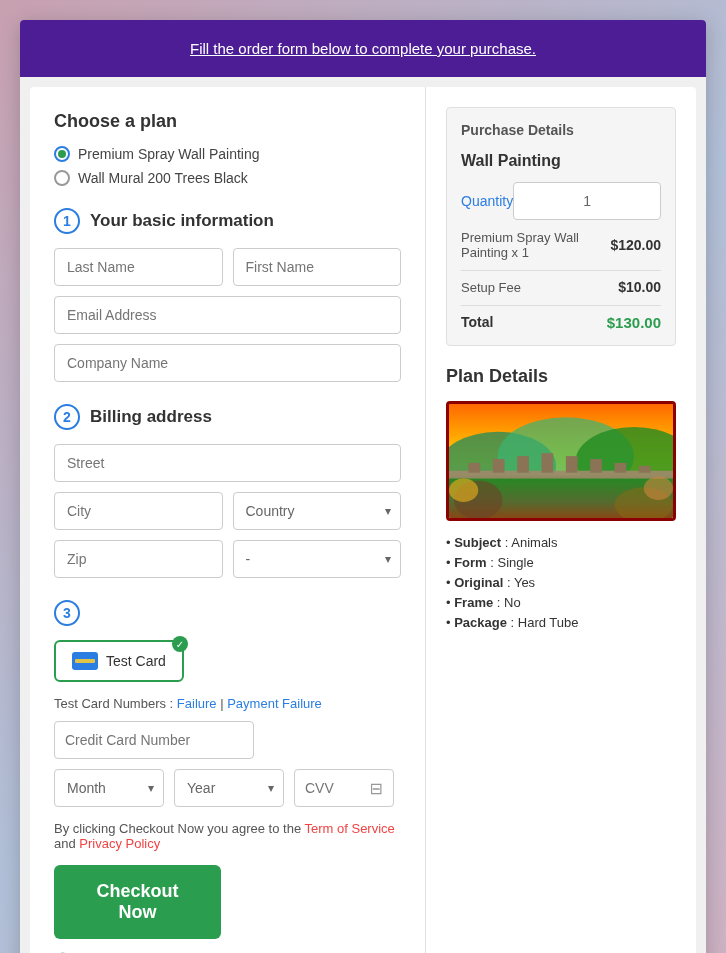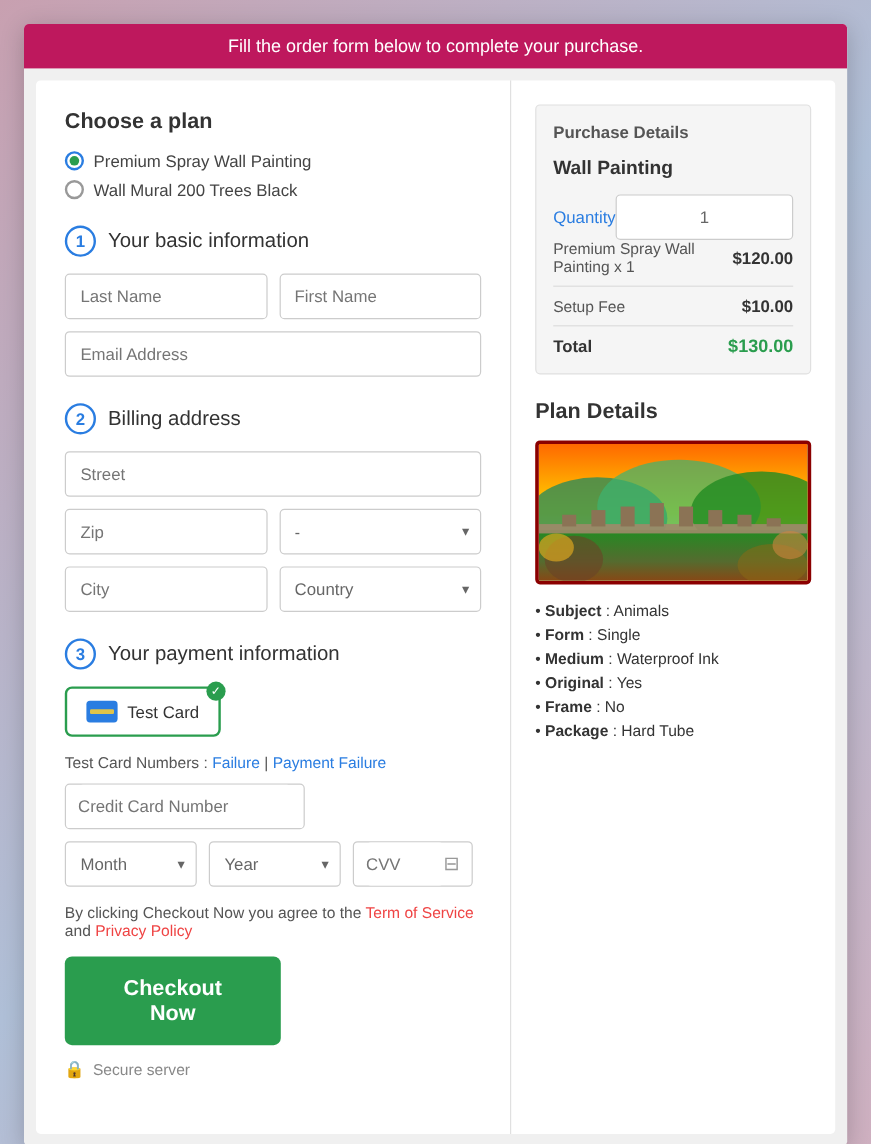--- a/index.html
+++ b/index.html
@@ -13,25 +13,26 @@
       padding: 20px;
     }
     .container {
       width: 726px;
       background: #f0f0f0;
       border-radius: 4px;
       overflow: hidden;
       box-shadow: 0 4px 20px rgba(0,0,0,0.2);
     }
     .top-banner {
-      background: #be185d;
+      background: #4c1d95;
       color: white;
       text-align: center;
-      padding: 10px;
+      padding: 20px;
       font-size: 15px;
+      text-decoration: underline;
     }
     .main-content {
       display: flex;
       background: white;
       margin: 10px;
       border-radius: 4px;
     }
     .left-panel {
       flex: 1;
       padding: 24px;
@@ -99,21 +100,21 @@
       color: #2a7de1;
       display: flex;
       align-items: center;
       justify-content: center;
       font-weight: bold;
       font-size: 14px;
       flex-shrink: 0;
     }
     .step-label {
       font-size: 17px;
-      font-weight: normal;
+      font-weight: bold;
       color: #333;
       text-align: right;
     }
     .form-section {
       margin-bottom: 22px;
     }
     .form-row {
       display: flex;
       gap: 10px;
       margin-bottom: 10px;
@@ -272,21 +273,21 @@
     .checkout-btn {
       background: #2a9d4e;
       color: white;
       border: none;
       border-radius: 6px;
       padding: 16px 40px;
       font-size: 18px;
       font-weight: bold;
       cursor: pointer;
       display: block;
-      width: 180px;
+      width: 167px;
       margin-bottom: 12px;
     }
     .secure-info {
       display: flex;
       align-items: center;
       gap: 6px;
       color: #888;
       font-size: 13px;
       margin-bottom: 4px;
     }
@@ -311,20 +312,21 @@
     .purchase-product-name {
       font-size: 16px;
       font-weight: bold;
       color: #333;
       margin-bottom: 12px;
     }
     .purchase-row {
       display: flex;
       justify-content: space-between;
       align-items: center;
+      margin-bottom: 10px;
     }
     .purchase-label {
       font-size: 14px;
       color: #2a7de1;
     }
     .quantity-input {
       width: 50px;
       padding: 4px 8px;
       border: 1px solid #ccc;
       border-radius: 4px;
@@ -429,64 +431,68 @@
           </div>
           <div class="form-field">
             <input type="text" placeholder="First Name" style="">
           </div>
         </div>
         <div class="form-row">
           <div class="form-field">
             <input type="email" placeholder="Email Address" style="">
           </div>
         </div>
+        <div class="form-row">
+          <div class="form-field">
+            <input type="text" placeholder="Company Name" style="">
+          </div>
+        </div>
       </div>
 
       <div class="form-section">
         <div class="step-header">
           <div class="step-circle">2</div>
           <span class="step-label">Billing address</span>
         </div>
         <div class="form-row">
           <div class="form-field">
             <input type="text" placeholder="Street" style="">
-          </div>
-        </div>
-        <div class="form-row">
-          <div class="form-field">
-            <input type="text" placeholder="Zip" style="">
-          </div>
-          <div class="select-wrapper">
-            <select>
-              <option>-</option>
-              <option>AL</option><option>AK</option><option>AZ</option><option>CA</option>
-              <option>NY</option><option>TX</option>
-            </select>
           </div>
         </div>
         <div class="form-row">
           <div class="form-field">
             <input type="text" placeholder="City" style="">
           </div>
           <div class="select-wrapper">
             <select>
               <option value="Country">Country</option>
               <option>United States</option>
               <option>United Kingdom</option>
               <option>Canada</option>
               <option>Australia</option>
             </select>
           </div>
         </div>
+        <div class="form-row">
+          <div class="form-field">
+            <input type="text" placeholder="Zip" style="">
+          </div>
+          <div class="select-wrapper">
+            <select>
+              <option>-</option>
+              <option>AL</option><option>AK</option><option>AZ</option><option>CA</option>
+              <option>NY</option><option>TX</option>
+            </select>
+          </div>
+        </div>
       </div>
 
       <div class="form-section">
         <div class="step-header">
           <div class="step-circle">3</div>
-          <span class="step-label">Your payment information</span>
         </div>
         <button class="payment-card-btn">
           <div class="card-icon">
             <div class="card-stripe"></div>
           </div>
           <span>Test Card</span>
           <div class="check-badge">✓</div>
         </button>
         <div class="test-card-info">
           <span>Test Card Numbers : </span>
@@ -599,21 +605,20 @@
             <ellipse cx="30" cy="100" rx="25" ry="20" fill="#6B4226" opacity="0.6"></ellipse>
             <ellipse cx="200" cy="105" rx="30" ry="18" fill="#8B6914" opacity="0.5"></ellipse>
 
             <ellipse cx="15" cy="90" rx="15" ry="12" fill="#DAA520" opacity="0.7"></ellipse>
             <ellipse cx="215" cy="88" rx="15" ry="12" fill="#CD853F" opacity="0.6"></ellipse>
           </svg>
         </div>
         <ul class="plan-features" id="plan-features-ul">
         <li><span class="feature-key"><strong>Subject</strong> : Animals</span></li>
             <li><span class="feature-key"><strong>Form</strong> : Single</span></li>
-            <li><span class="feature-key"><strong>Medium</strong> : Waterproof Ink</span></li>
             <li><span class="feature-key"><strong>Original</strong> : Yes</span></li>
             <li><span class="feature-key"><strong>Frame</strong> : No</span></li>
             <li><span class="feature-key"><strong>Package</strong> : Hard Tube</span></li>
           </ul>
       </div>
 
     </div>
   </div>
 </div>
 

